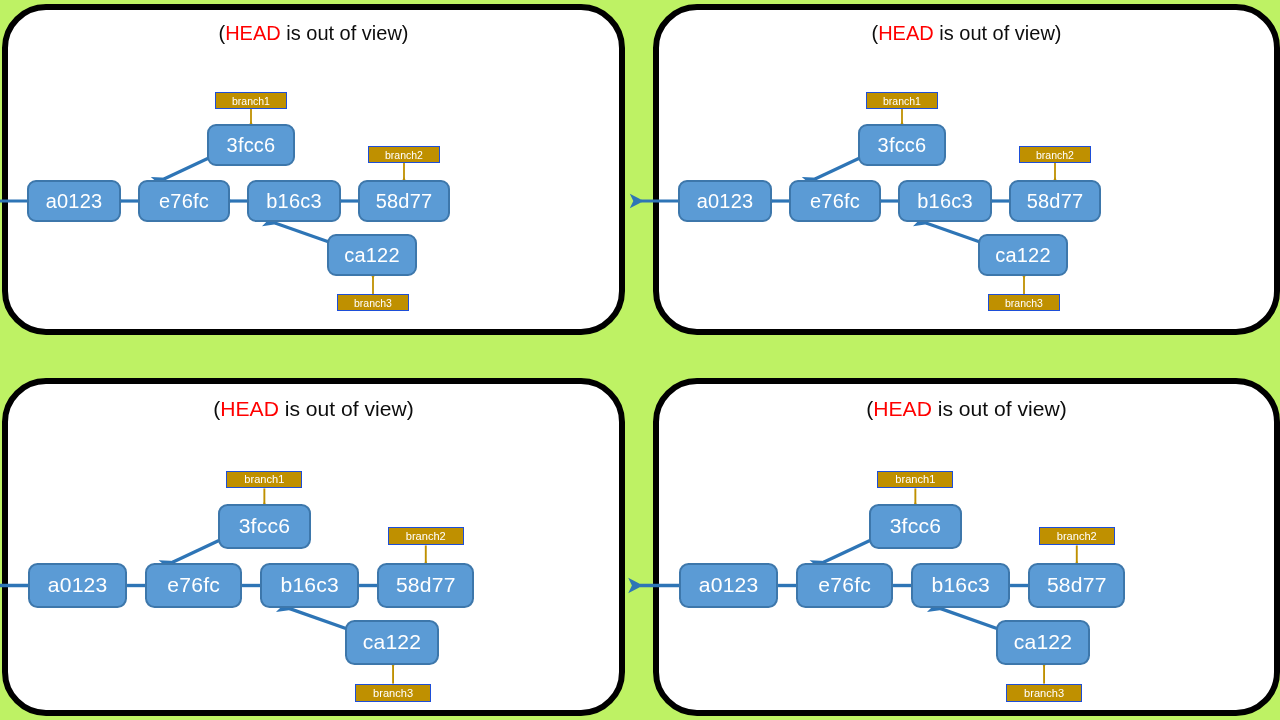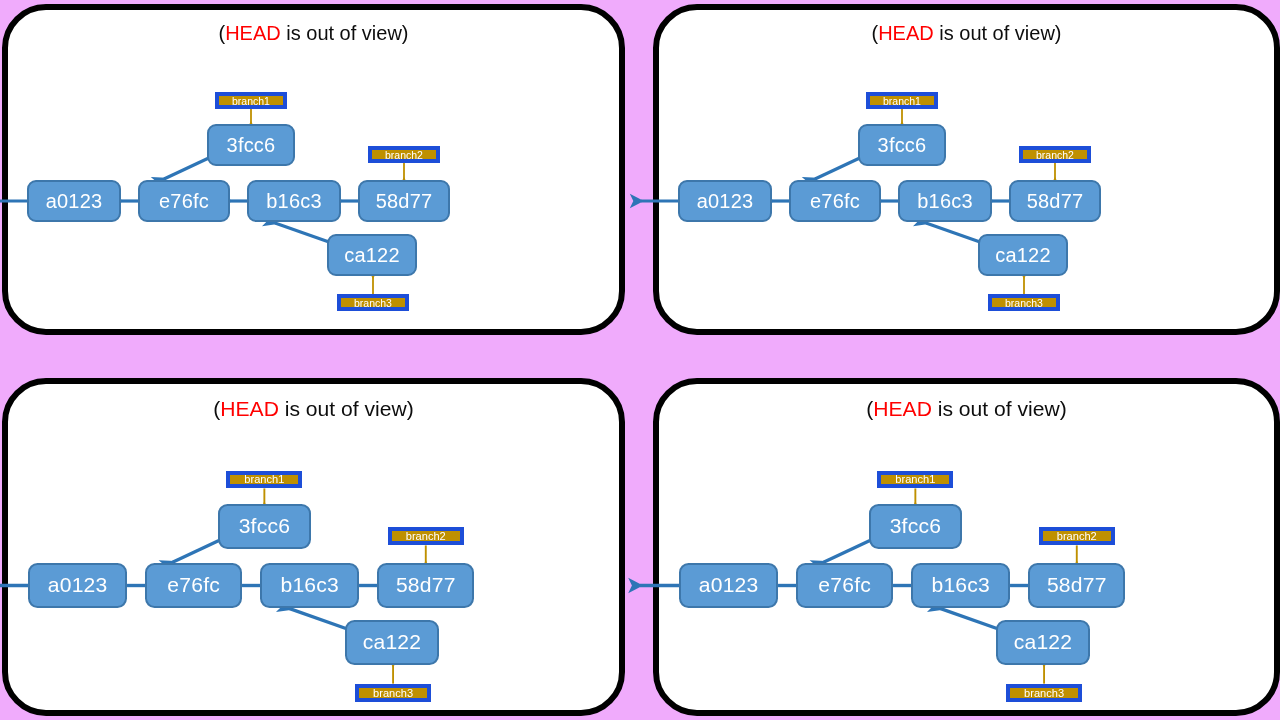--- a/index.html
+++ b/index.html
@@ -10,21 +10,21 @@
     width: 1280px;
     height: 720px;
     overflow: hidden;
     font-family: "Liberation Sans", sans-serif;
   }
 
   #stage {
     position: relative;
     width: 1280px;
     height: 720px;
-    background: #f0abfc;
+    background: #bef264;
   }
 
   
   .panel {
     position: absolute;
     box-sizing: border-box;
     background: #ffffff;
     border: 6px solid #000000;
     border-radius: 44px;
     overflow: visible;
@@ -69,21 +69,21 @@
     justify-content: center;
     letter-spacing: 0.2px;
     z-index: 3;
   }
 
   
   .branch-label {
     position: absolute;
     box-sizing: border-box;
     background: #bf9000;
-    border: 4px solid #1d4ed8;
+    border: 1px solid #1d4ed8;
     color: #ffffff;
     display: flex;
     align-items: center;
     justify-content: center;
     z-index: 3;
     white-space: nowrap;
   }
 </style>
 </head>
 <body>

